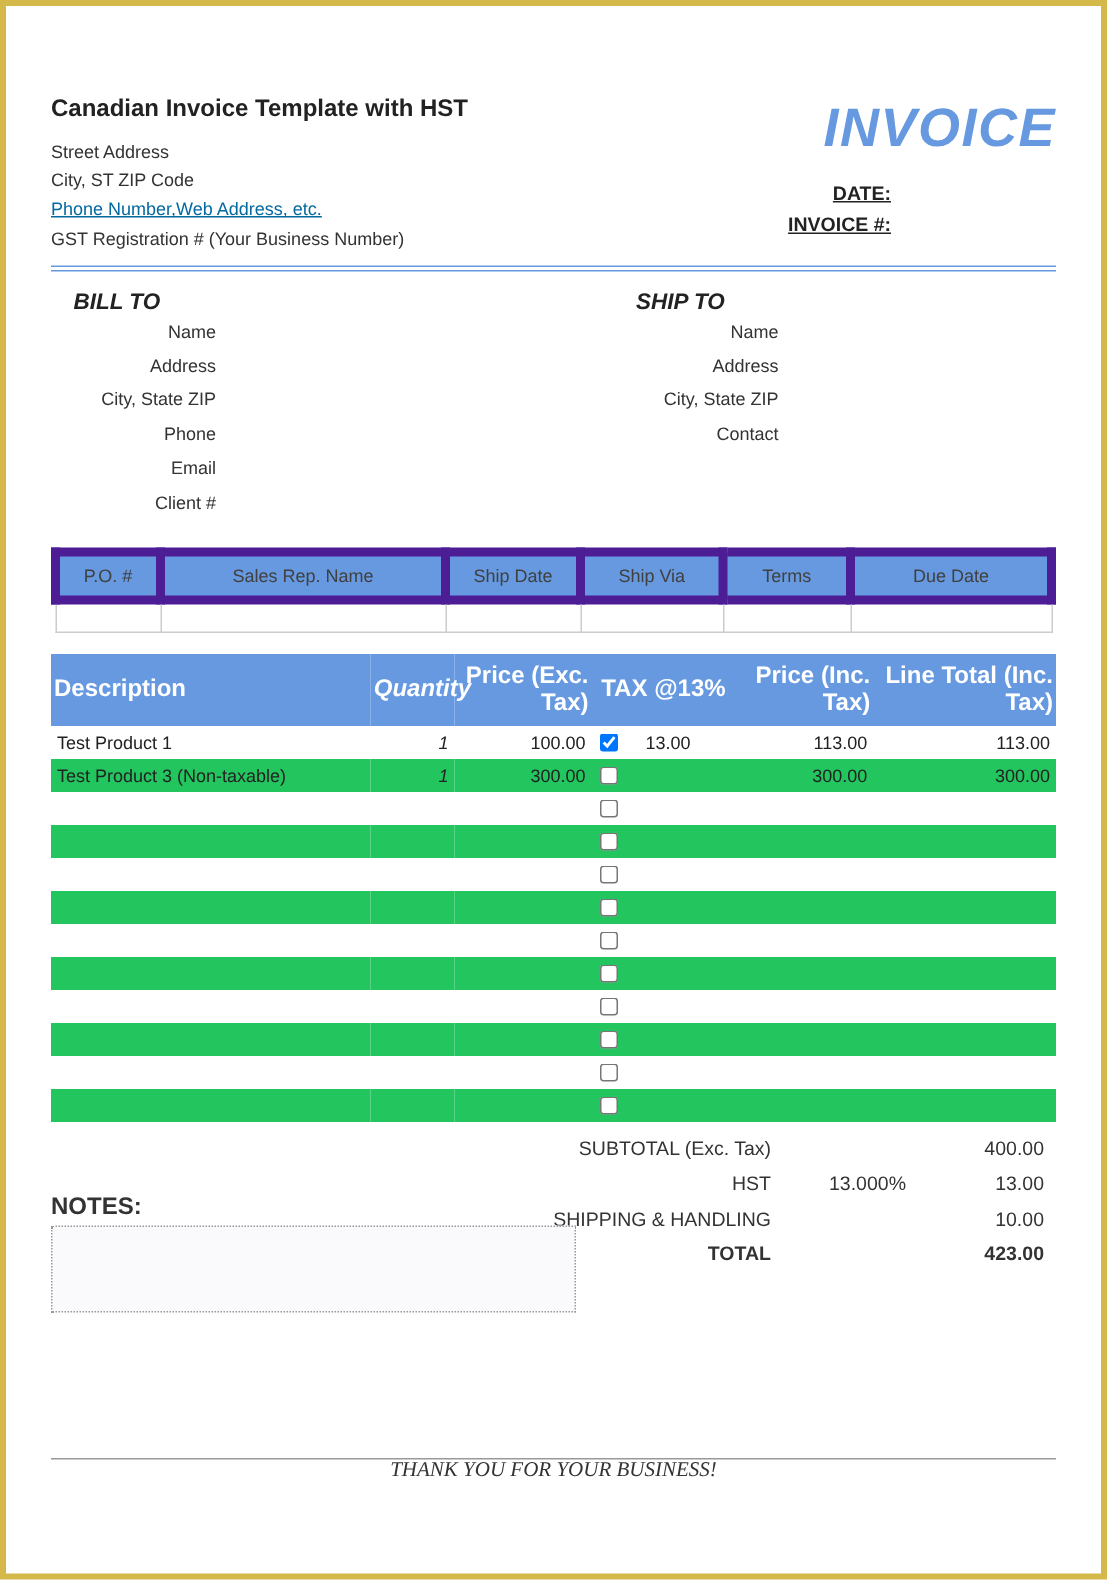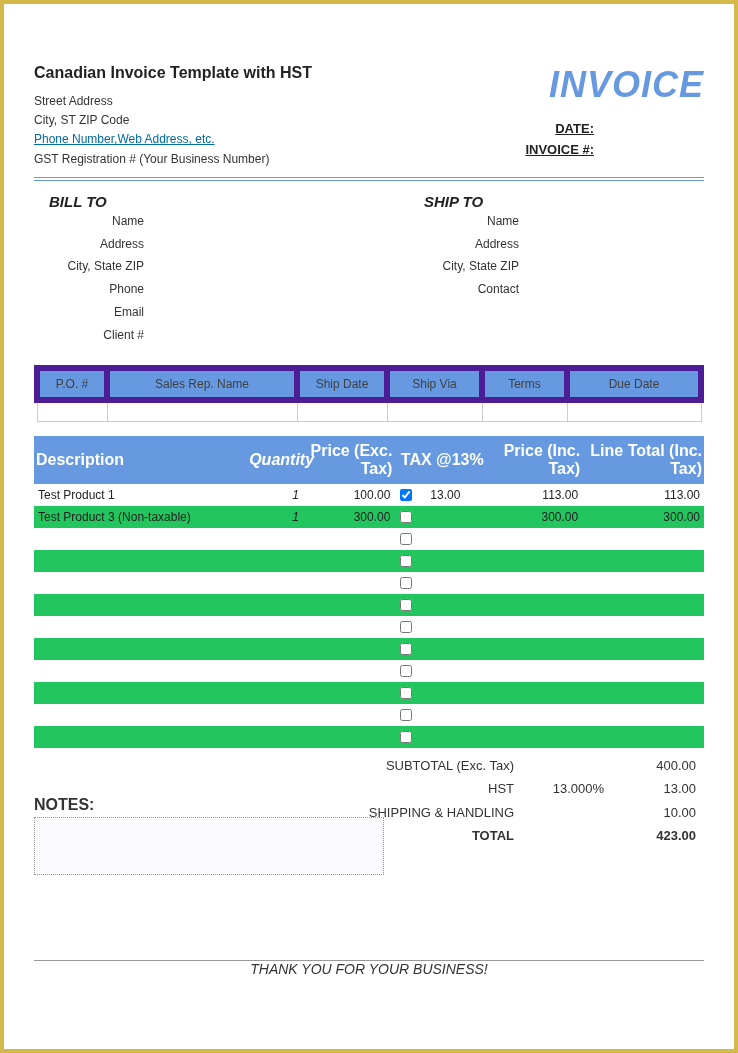--- a/index.html
+++ b/index.html
@@ -46,21 +46,21 @@
   .totals-row { display:flex; justify-content:flex-end; line-height:1.8; font-size:13px; }
   .totals-label { width: 200px; text-align:right; padding-right: 30px; }
   .totals-mid { width: 70px; text-align:right; padding-right: 10px; }
   .totals-val { width: 90px; text-align:right; padding-right: 8px; }
   .totals-row.bold { font-weight:bold; }
   .notes-area { position:absolute; left:30px; top: 792px; }
   .notes-label { font-weight:bold; font-size:16px; margin-bottom:3px;}
   .notes-box { width: 350px; height: 58px; border:1px dotted #999; background: #fafafc;}
   .footer-line { border-top: 1px solid #999; margin-top: 70px; }
   .thanks { text-align:center; font-style: italic; font-size: 14px; color:#333; }
-  .bottom-area { position:absolute; left:30px; right:30px; bottom:72px;}
+  .bottom-area { position:absolute; left:30px; right:30px; bottom:60px;font-family:Liberation Serif, serif;}
 </style>
 </head>
 <body>
 
 <div class="top-right-block">
   <div class="invoice-word">INVOICE</div>
 </div>
 
 <div class="header">
   <div class="header-left">

